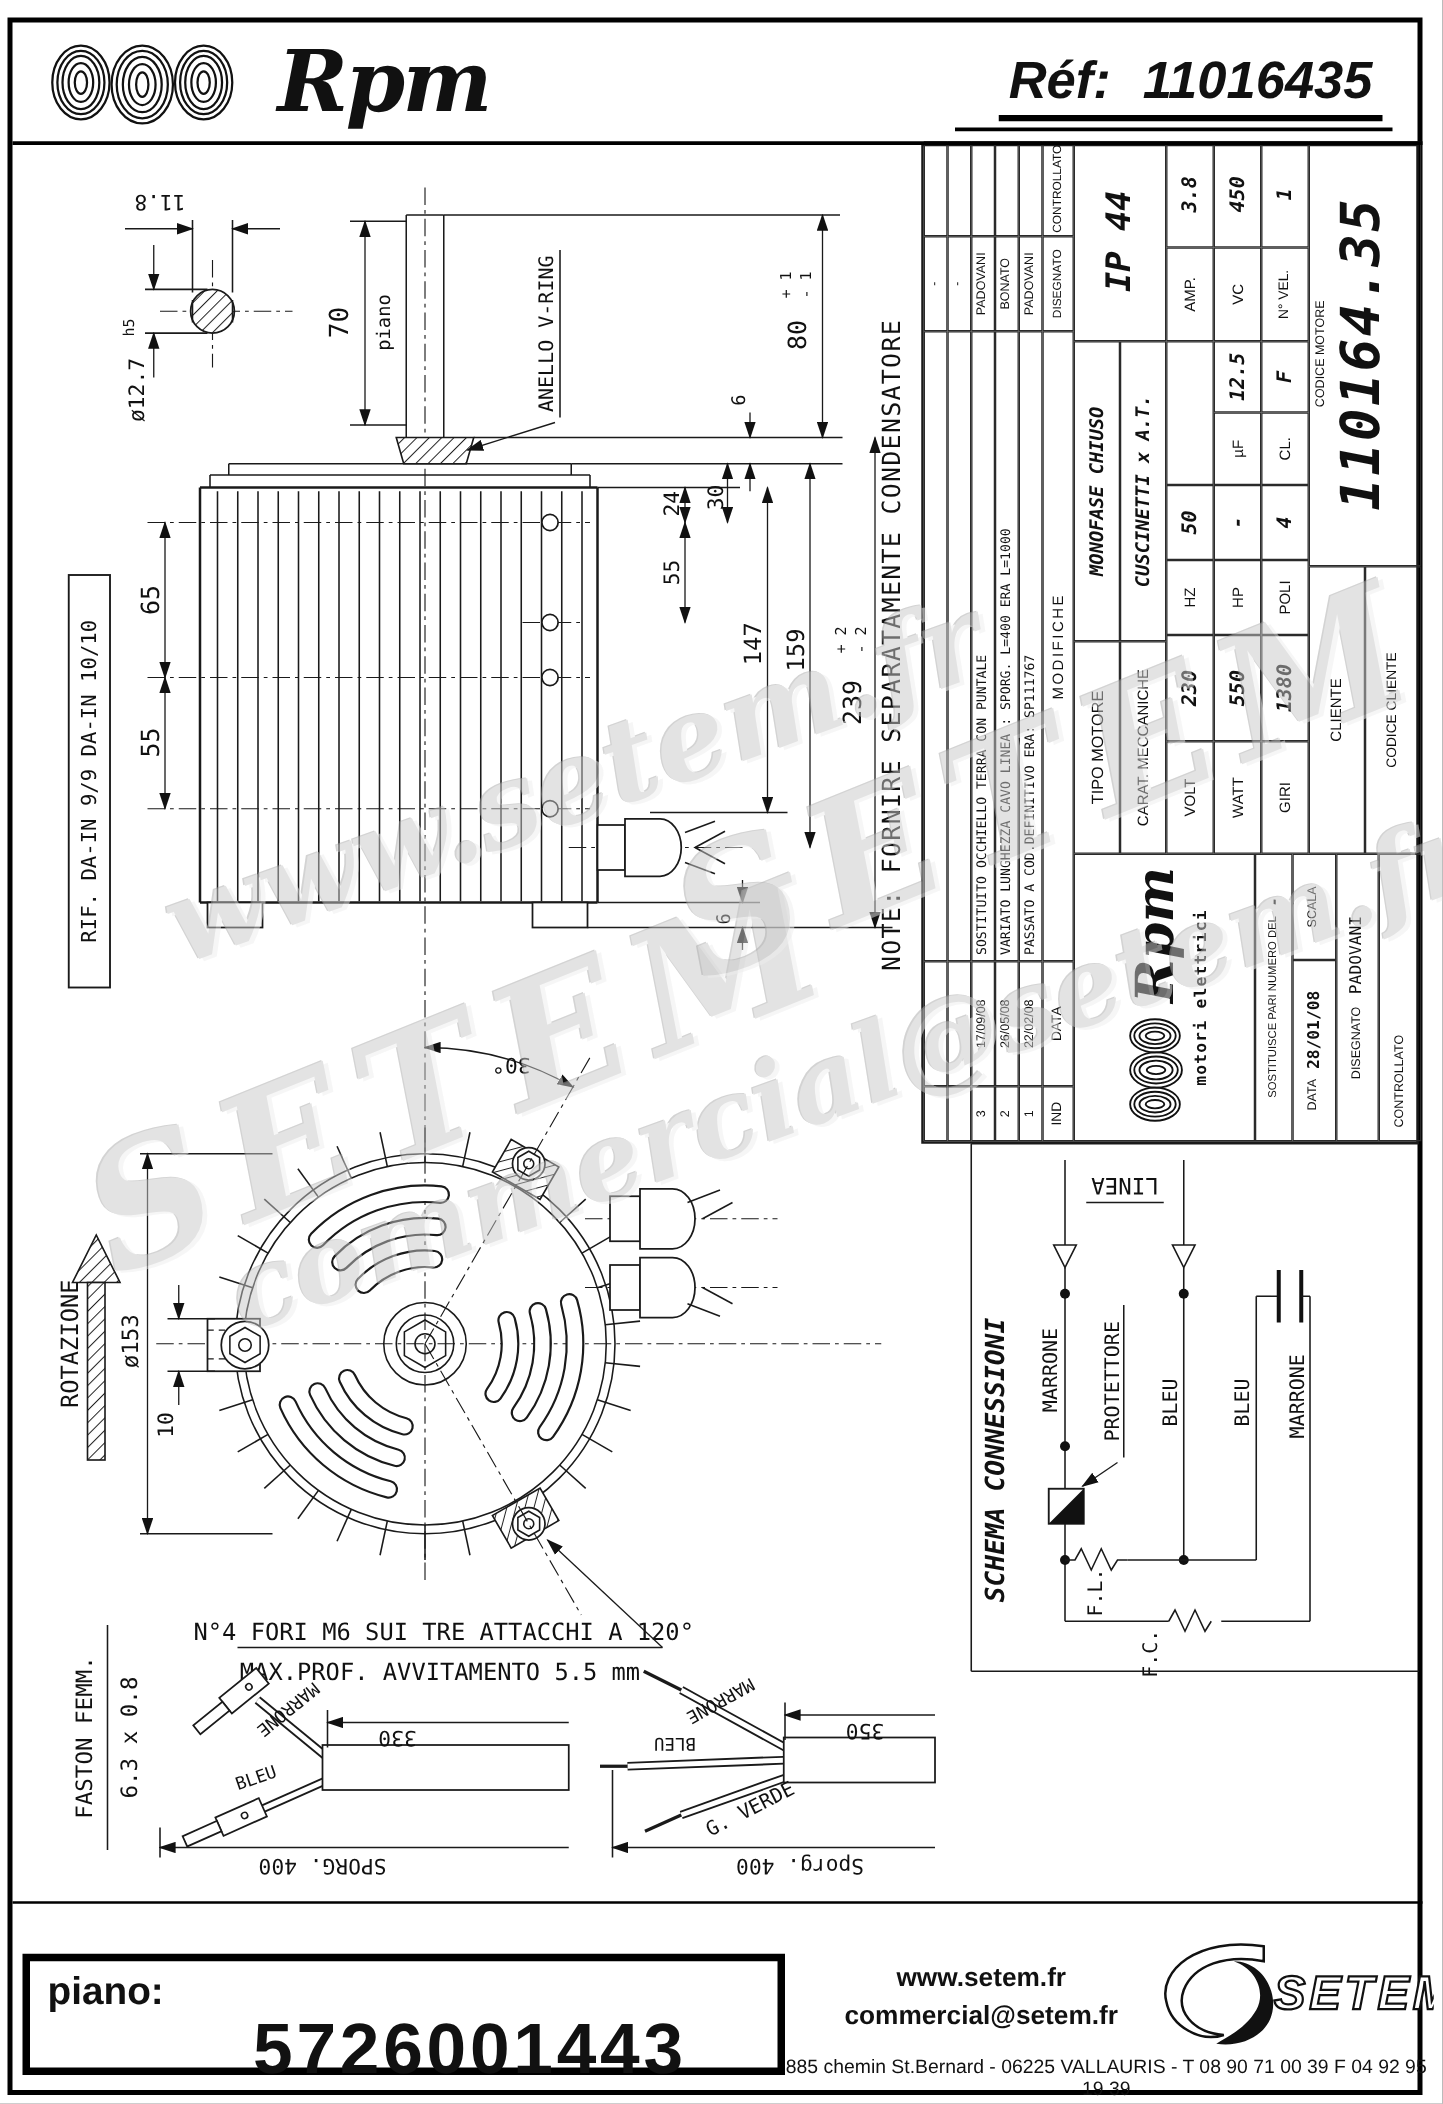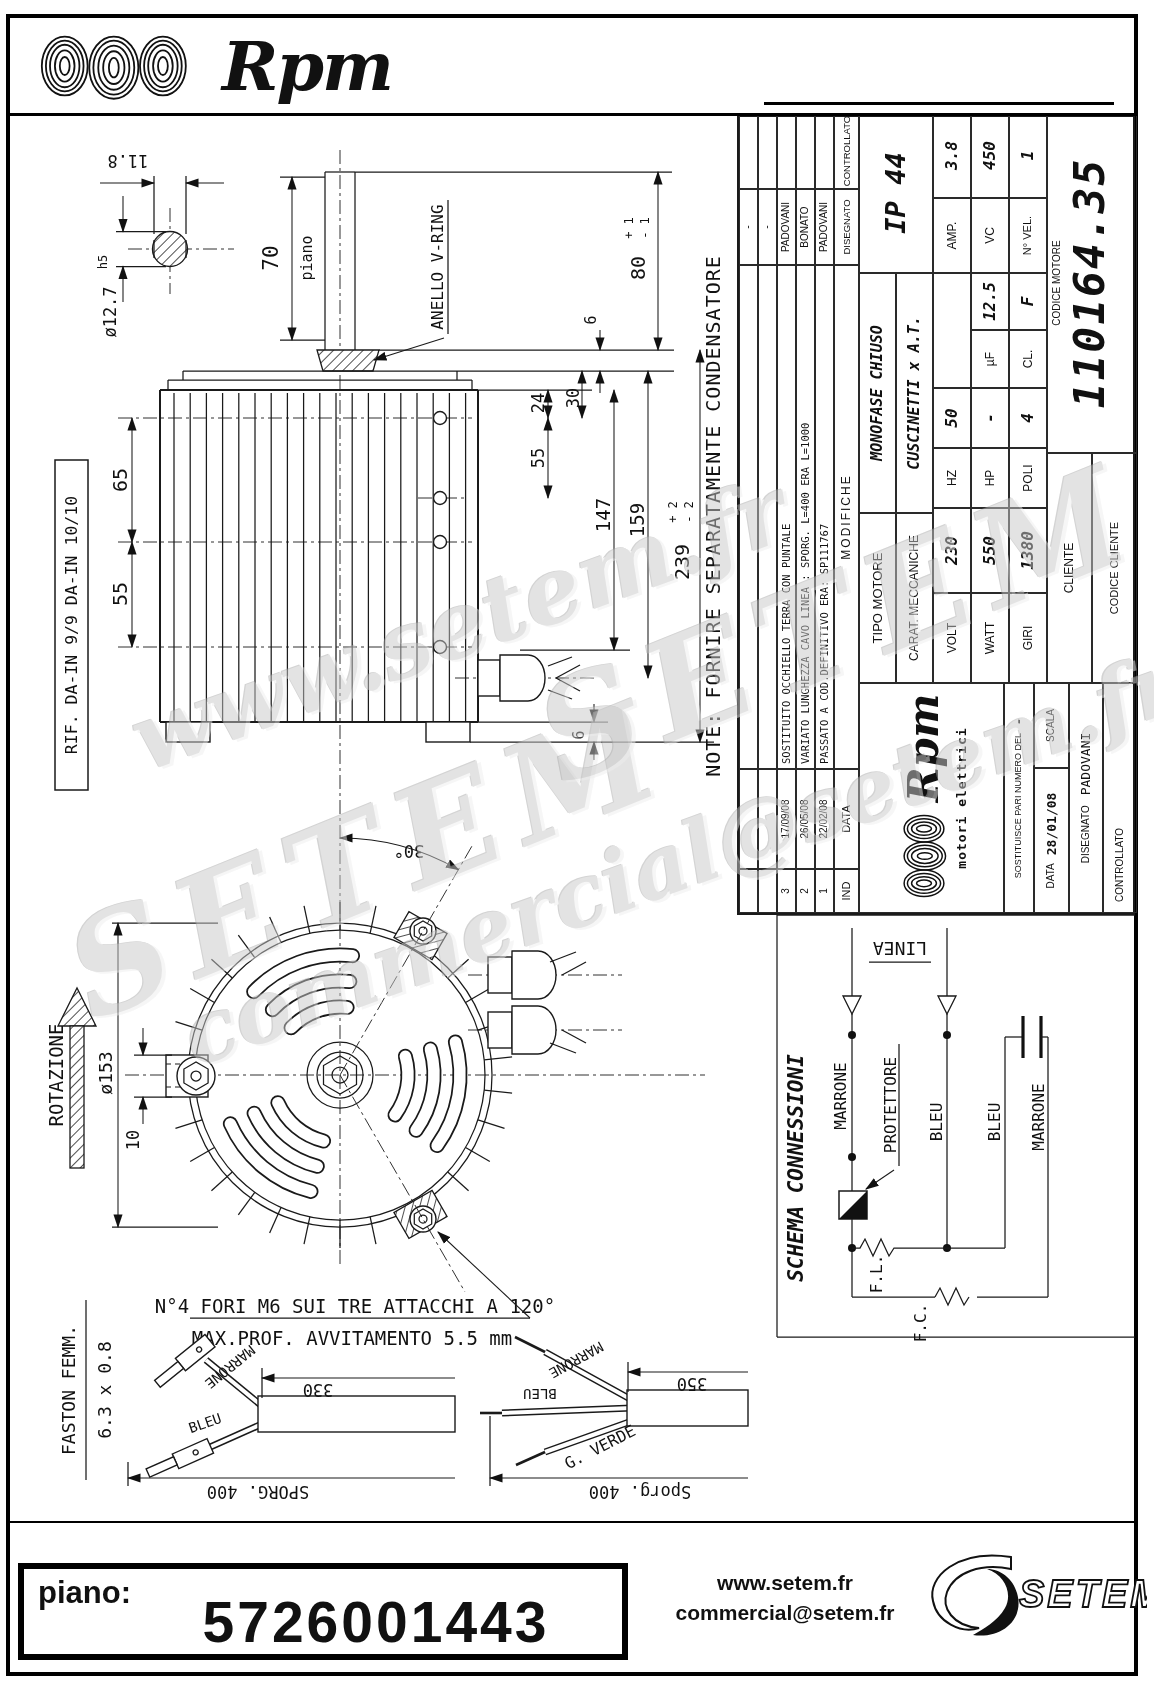--- a/index.html
+++ b/index.html
@@ -28,21 +28,21 @@
   
   #titleblock{position:absolute;left:737px;top:115px;width:398px;height:800px;z-index:2}
   #tb-inner{position:absolute;left:0;top:0;width:800px;height:398px;transform-origin:0 0;transform:rotate(-90deg) translateX(-800px);border:2.5px solid #1a1a1a;box-sizing:border-box}
   .c{position:absolute;box-sizing:border-box;border:1px solid #2a2a2a;display:flex;align-items:center;justify-content:center;text-align:center;color:#111;line-height:1.05}
   .cL{justify-content:flex-start;padding-left:4px;text-align:left}
   .mono{font-family:"DejaVu Sans Mono",monospace}
   .vi{font-family:"DejaVu Sans Mono",monospace;font-style:italic;font-weight:bold}
   
   #codebox{position:absolute;left:18px;top:1563px;width:610px;height:97px;border:6px solid #000;box-sizing:border-box;z-index:6;background:#fff}
   #codebox .lab{position:absolute;left:14px;top:6px;font-size:31px;font-weight:bold}
-  #codebox .val{position:absolute;left:112px;top:20px;width:480px;text-align:center;font-size:57px;font-weight:bold;letter-spacing:3px}
+  #codebox .val{position:absolute;left:112px;top:37px;width:480px;text-align:center;font-size:57px;font-weight:bold;letter-spacing:3px}
   #foot-mid{position:absolute;left:640px;top:1568px;width:290px;text-align:center;z-index:6;font-weight:bold;font-size:21px;line-height:1.45}
   #foot-addr{position:absolute;left:620px;top:1645px;width:530px;text-align:center;font-size:15.5px;z-index:6}
   #setemlogo{position:absolute;left:915px;top:1545px;z-index:6}
 </style>
 </head>
 <body>
 
 <div id="page">
   <div id="frame"></div>
   <div class="sep" style="left:10px;top:113px;width:1128px;height:3px"></div>
@@ -62,20 +62,24 @@
           <ellipse cx="100" cy="47" rx="13" ry="20"></ellipse>
           <ellipse cx="100" cy="47" rx="6" ry="12"></ellipse>
         <ellipse cx="160" cy="45" rx="28" ry="36"></ellipse>
           <ellipse cx="160" cy="45" rx="23" ry="31"></ellipse>
           <ellipse cx="160" cy="45" rx="18" ry="26"></ellipse>
           <ellipse cx="160" cy="45" rx="12" ry="19"></ellipse>
           <ellipse cx="160" cy="45" rx="6" ry="11"></ellipse>
       </g>
     </svg>
     <span class="rpm">Rpm</span>
+  </div>
+  <div id="hdr-ref">
+    <span>Réf:</span>
+    <span style="margin-left:14px">11016435</span>
   </div>
   <div id="hdr-ref2"></div>
 
   <div class="wm" style="left:135px;top:688px;font-size:92px;transform:rotate(-20deg)">www.setem.fr</div>
   <div class="wm" style="left:75px;top:898px;font-size:135px;letter-spacing:.12em;transform:rotate(-22deg)">SETEM</div>
   <div class="wm" style="left:545px;top:662px;font-size:135px;letter-spacing:.12em;transform:rotate(-22deg)">SETEM</div>
   <div class="wm" style="left:185px;top:988px;font-size:86px;transform:rotate(-20deg)">commercial@setem.fr</div>
 
   <svg id="mech" width="1154" height="1683" viewBox="0 0 1154 1683">
     <defs>
@@ -558,20 +562,21 @@
   </div>
 
   <div id="codebox">
     <span class="lab">piano:</span>
     <span class="val">5726001443</span>
   </div>
   <div id="foot-mid">
     <div>www.setem.fr</div>
     <div>commercial@setem.fr</div>
   </div>
+  <div id="foot-addr">885 chemin St.Bernard  -  06225 VALLAURIS  -  T 08 90 71 00 39   F 04 92 95 19 39</div>
   <div id="setemlogo">
     <svg width="232" height="96" viewBox="0 0 232 96">
       <path d="M96,12 C42,4 12,32 18,56 C22,77 46,89 64,83 C38,81 26,63 32,47 C40,27 66,18 96,24 Z" fill="#fff" stroke="#111" stroke-width="2"></path>
       <path d="M58,90 C86,94 110,75 102,48 C98,34 86,24 72,24 C90,30 98,49 90,63 C82,77 68,84 58,90 Z" fill="#111"></path>
       <text x="104" y="62" style="font-style:italic;font-weight:bold;font-size:38px;letter-spacing:3px;fill:#fff;stroke:#111;stroke-width:1.8;font-family:'Liberation Sans',sans-serif">SETEM</text>
     </svg>
   </div>
 </div>
 
 </body></html>

